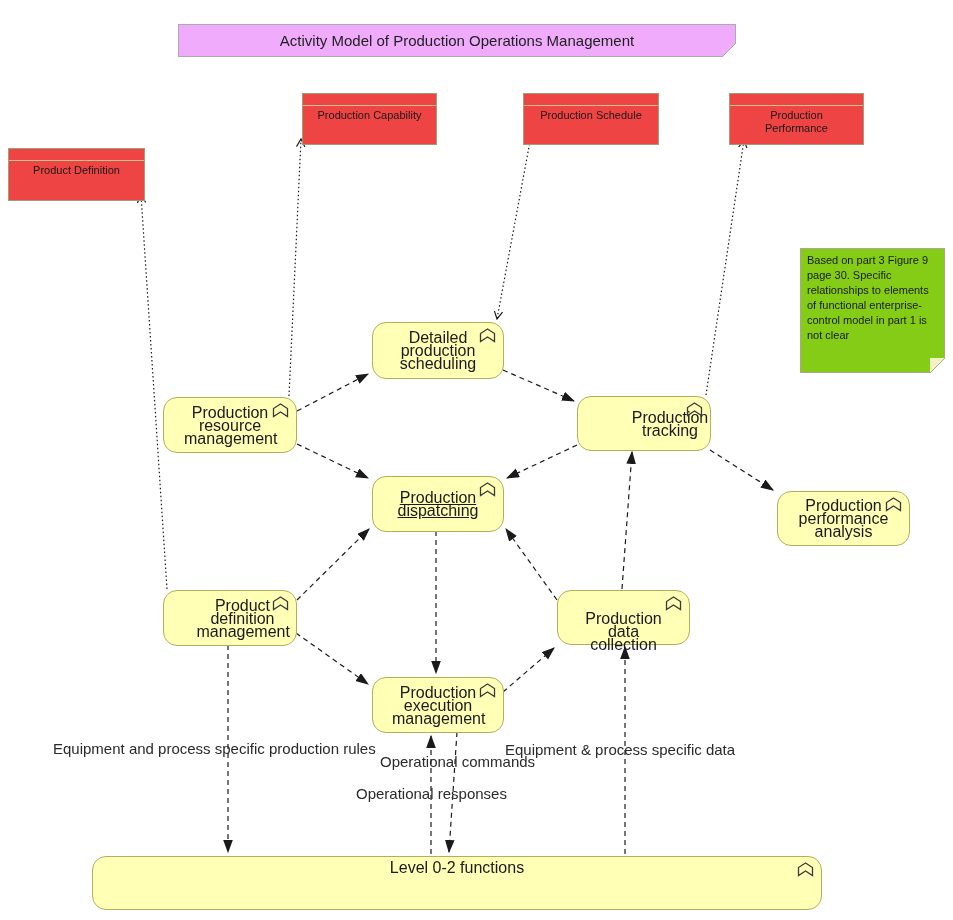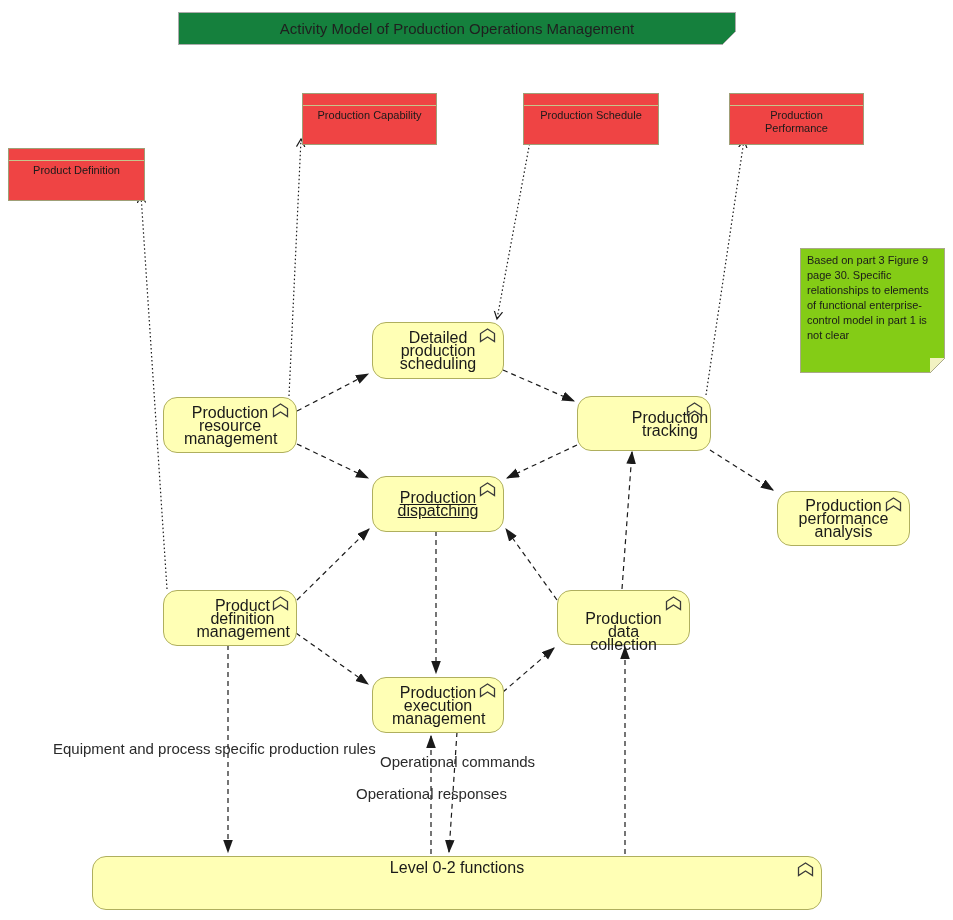--- a/index.html
+++ b/index.html
@@ -2,22 +2,22 @@
 <html><head>
 <meta charset="utf-8">
 <style>
   html,body{margin:0;padding:0;background:#ffffff;}
   body{width:953px;height:920px;position:relative;overflow:hidden;
        font-family:"Liberation Sans","DejaVu Sans",sans-serif;color:#1a1a1a;}
   #canvas{position:absolute;inset:0;}
   svg.wires{position:absolute;left:0;top:0;pointer-events:none;}
 
   
-  .banner{position:absolute;left:178px;top:12px;width:556px;height:31px;
-          background:#15803d;border:1px solid #ababab;
+  .banner{position:absolute;left:178px;top:24px;width:556px;height:31px;
+          background:#f0abfc;border:1px solid #ababab;
           display:flex;align-items:center;justify-content:center;
           font-size:15px;color:#1f1f1f;}
   .banner .cut{position:absolute;right:-1px;bottom:-1px;width:14px;height:14px;}
 
   
   .obj{position:absolute;background:#ef4444;border:1px solid #9f9f77;
        font-size:11px;line-height:13px;text-align:center;margin-top:9px;}
   .obj .band{height:11px;border-bottom:1px solid #c6c68c;}
   .obj .lbl{padding-top:3px;}
 
@@ -174,15 +174,16 @@
 
   <div class="fn wide" style="left:92px;top:856px;width:728px;height:52px;">
     <svg class="ficon" width="17" height="15">
         <path d="M1.5,13.5 L1.5,5.5 L8.5,1 L15.5,5.5 L15.5,13.5 L8.5,9 Z" fill="none" stroke="#3a3a3a" stroke-width="1.3"></path>
       </svg>
     <span class="lbl">Level 0-2 functions</span>
   </div>
 
   <div class="flabel" style="left:53px;top:740px;">Equipment and process specific production rules</div>
   <div class="flabel" style="left:380px;top:753px;">Operational commands</div>
+  <div class="flabel" style="left:505px;top:741px;">Equipment &amp; process specific data</div>
   <div class="flabel" style="left:356px;top:785px;">Operational responses</div>
 
 </div>
 
 </body></html>

